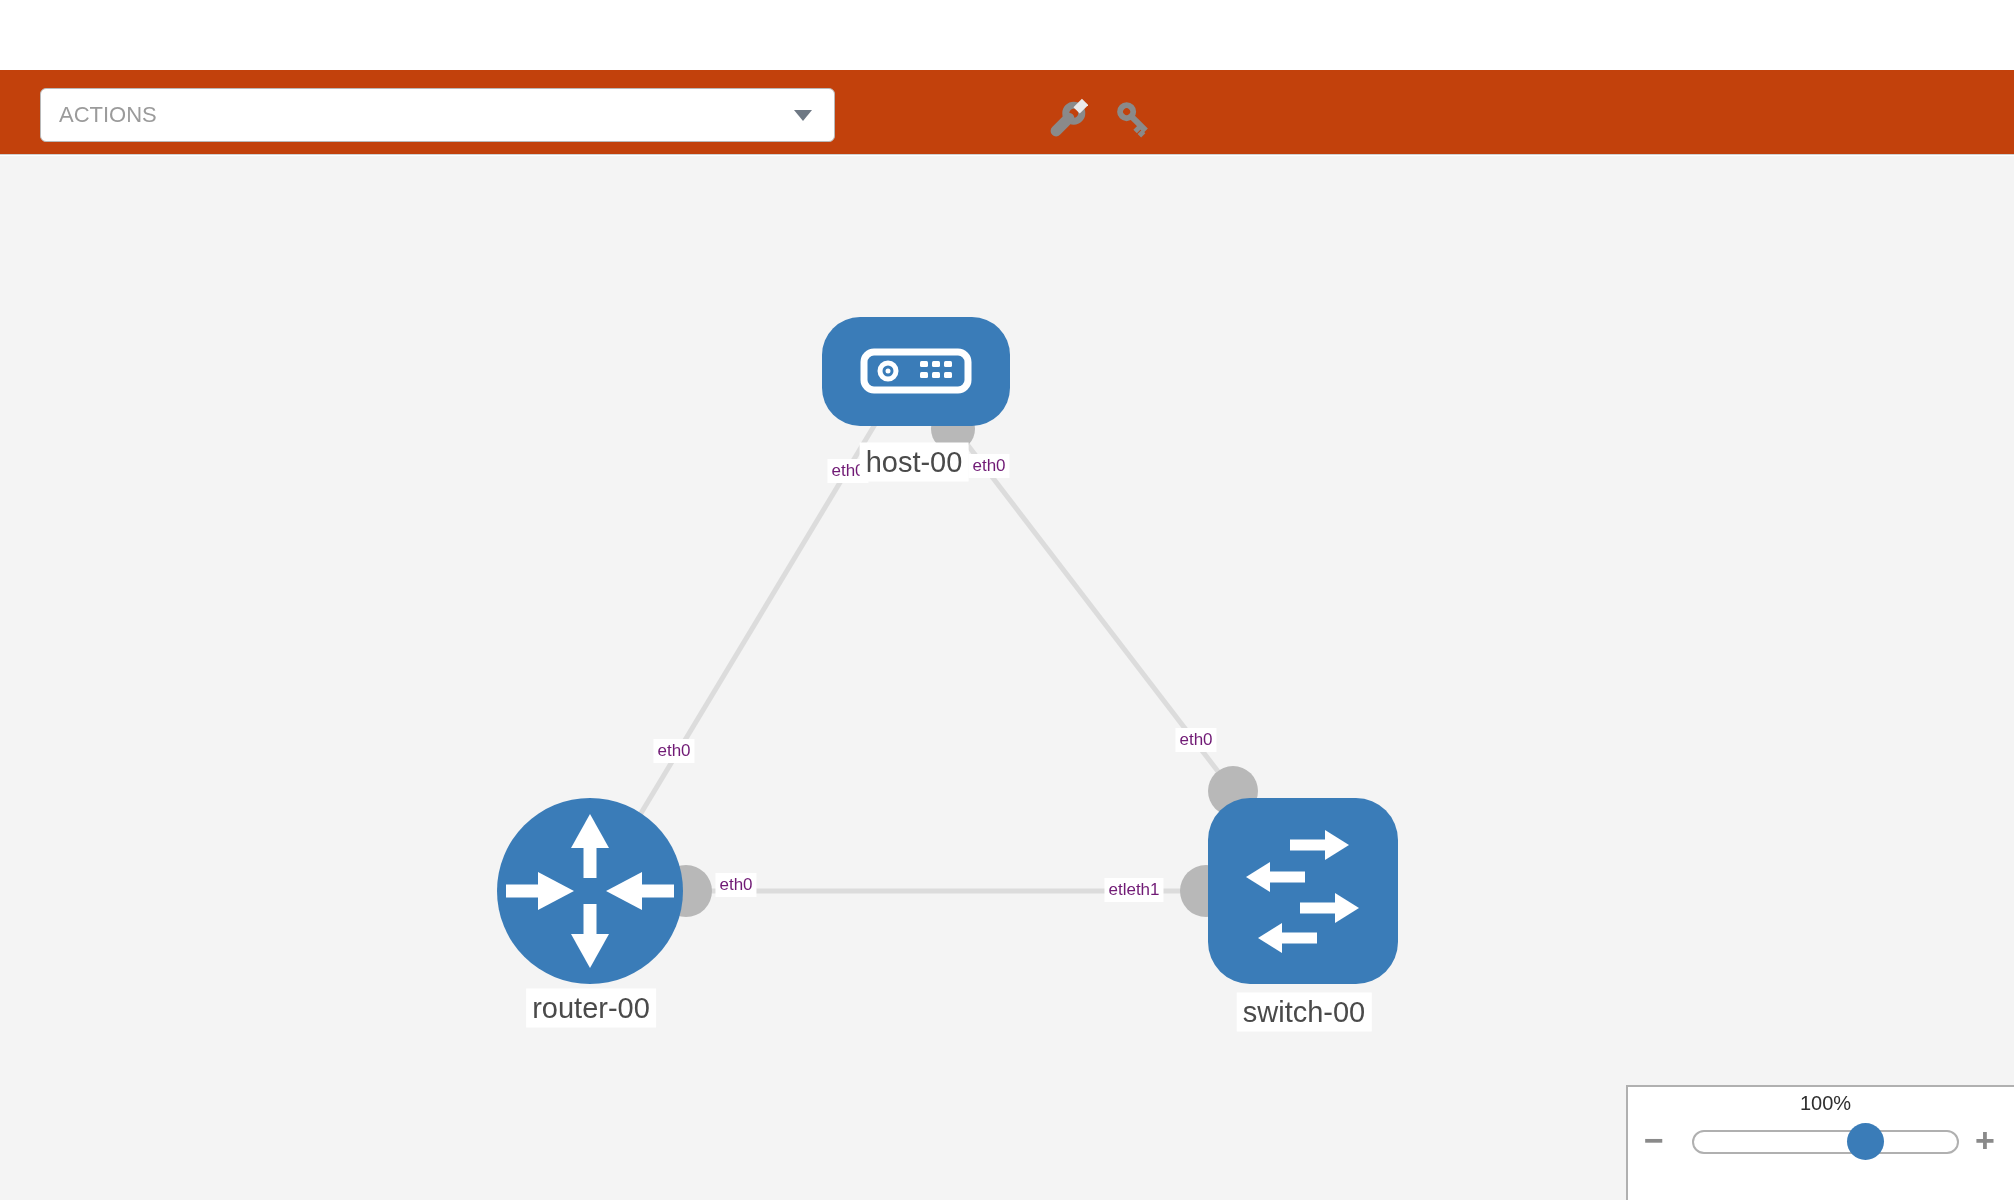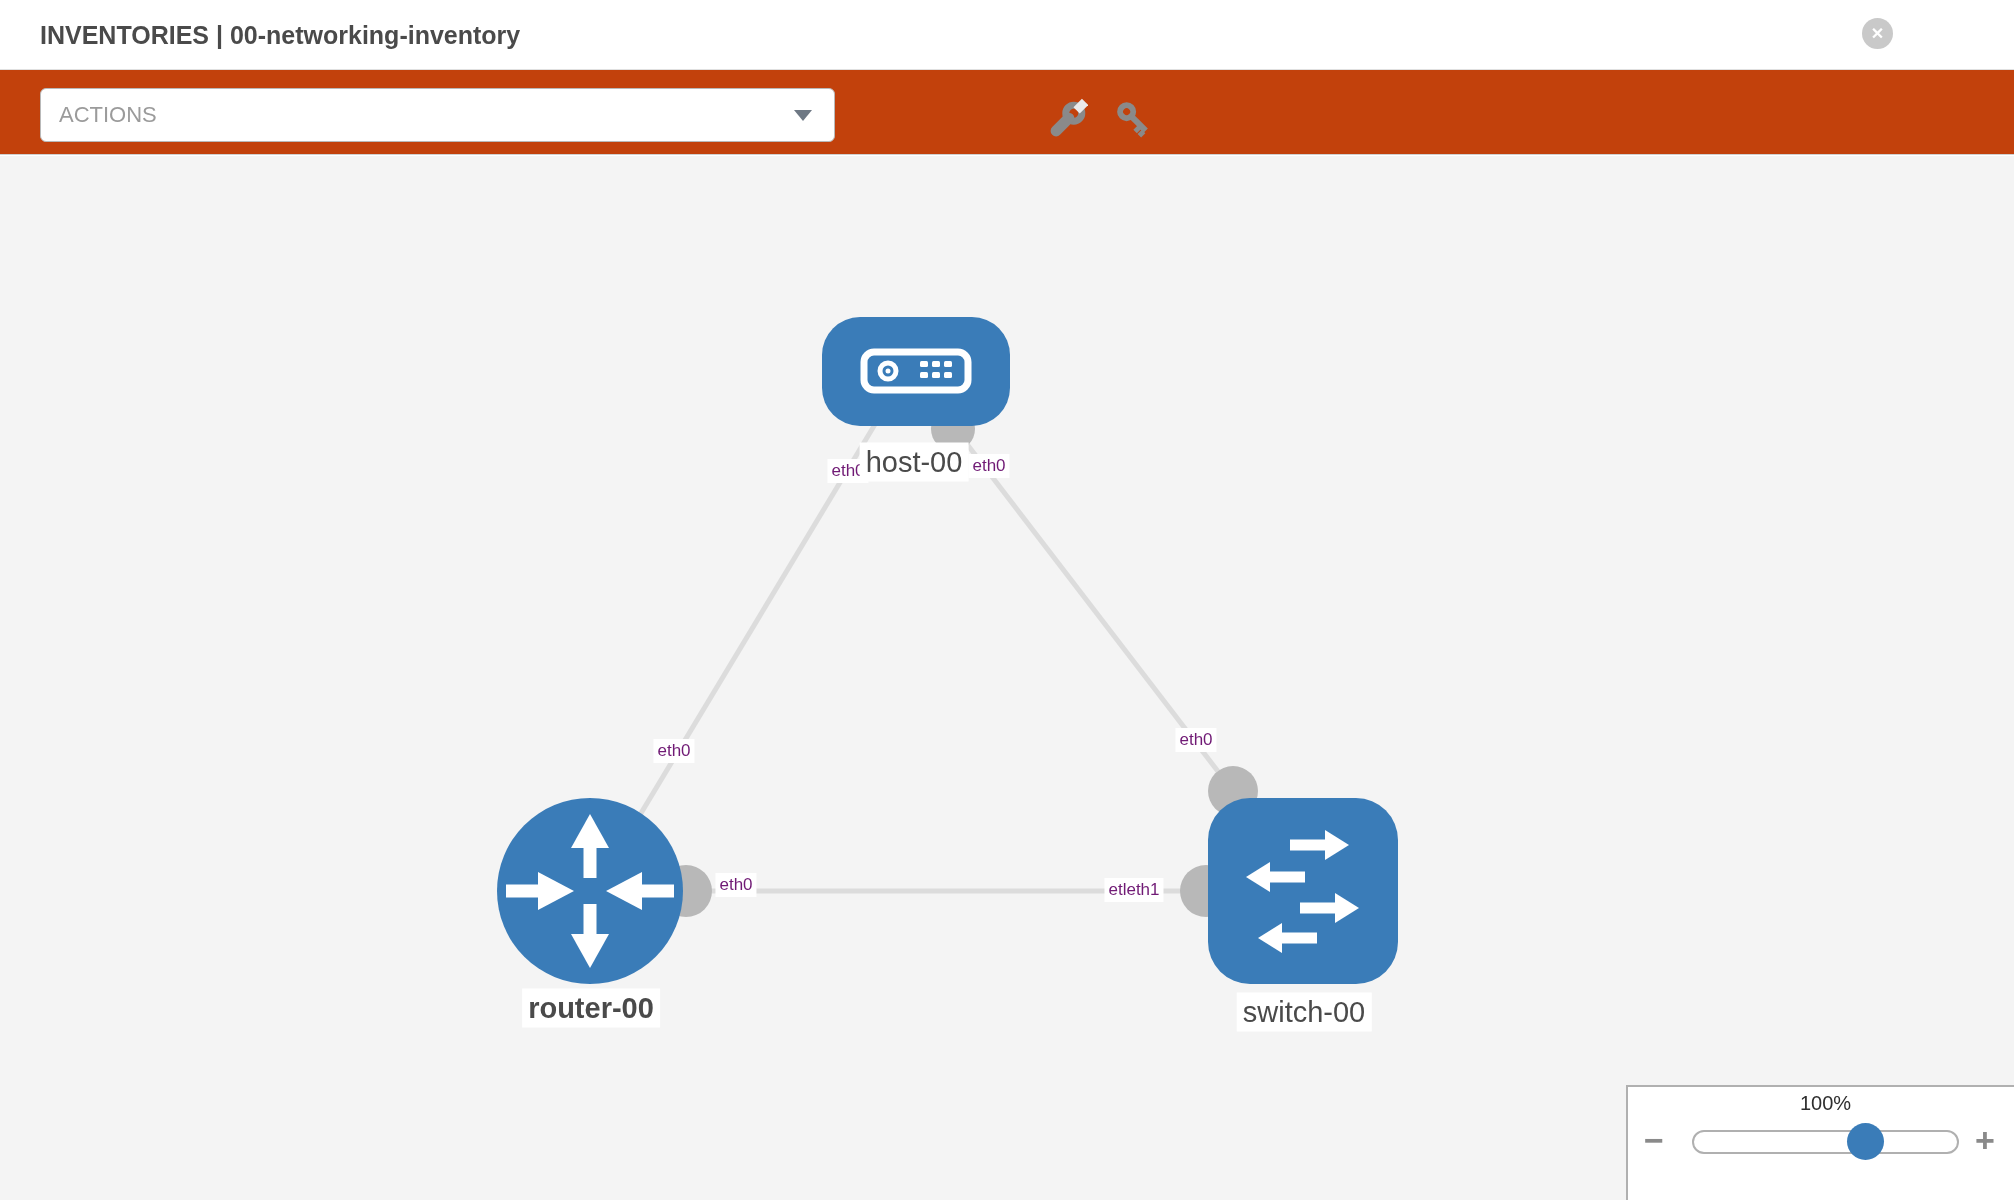--- a/index.html
+++ b/index.html
@@ -29,21 +29,21 @@
   
   .canvas { position:absolute; left:0; top:156px; right:0; bottom:0; background:#f4f4f4; }
   .topo { position:absolute; left:0; top:156px; width:2014px; height:1044px; }
   .link { stroke:#dcdcdc; stroke-width:5; }
   .arrow-shaft { stroke:#ffffff; }
   
   .dlabel { position:absolute; transform:translate(-50%,-50%); background:#ffffff; color:#4a4a4a; white-space:nowrap; }
   .node-label { font-size:29px; padding:3px 6px; }
   .eth-label { font-size:17px; padding:2px 4px; color:#701a75; }
   .lbl-host   { left:914px;  top:462px; }
-  .lbl-router { left:591px;  top:1008px;font-weight:bold; }
+  .lbl-router { left:591px;  top:1008px; }
   .lbl-switch { left:1304px; top:1012px; }
   .lbl-e0 { left:848px;  top:471px; }
   .lbl-e1 { left:989px;  top:466px; }
   .lbl-e2 { left:674px;  top:751px; }
   .lbl-e3 { left:1196px; top:740px; }
   .lbl-e4 { left:736px;  top:885px; }
   .lbl-e5 { left:1134px; top:882px;margin-top:8px; }
   
   .zoom-panel { position:absolute; left:1626px; top:1085px; right:-4px; bottom:-6px;
     background:#ffffff; border:2px solid #b0b0b0; }
@@ -53,26 +53,20 @@
   .zoom-plus { left:347px; }
   .zoom-track { position:absolute; left:64px; top:43px; width:267px; height:24px;
     background:#ffffff; border:2px solid #b0b0b0; border-radius:13px; cursor:pointer; }
   .zoom-thumb { position:absolute; left:153px; top:-9px; width:37px; height:37px; border-radius:50%; background:#3a7cb8; cursor:grab; }
 </style>
 </head>
 <body>
 
 <div class="page">
 
-  <div class="header">
-    <div class="title">INVENTORIES | 00-networking-inventory</div>
-    <div class="close-btn">
-      <span>✕</span>
-    </div>
-  </div>
 
   <div class="toolbar">
     <div class="select actions-select">
       <span class="sel-label">ACTIONS</span>
       <span class="caret"></span>
     </div>
 
     <button class="icon-btn wrench">
       <svg width="44" height="44" viewBox="0 0 44 44">
         <g transform="translate(22,23) rotate(45)">

